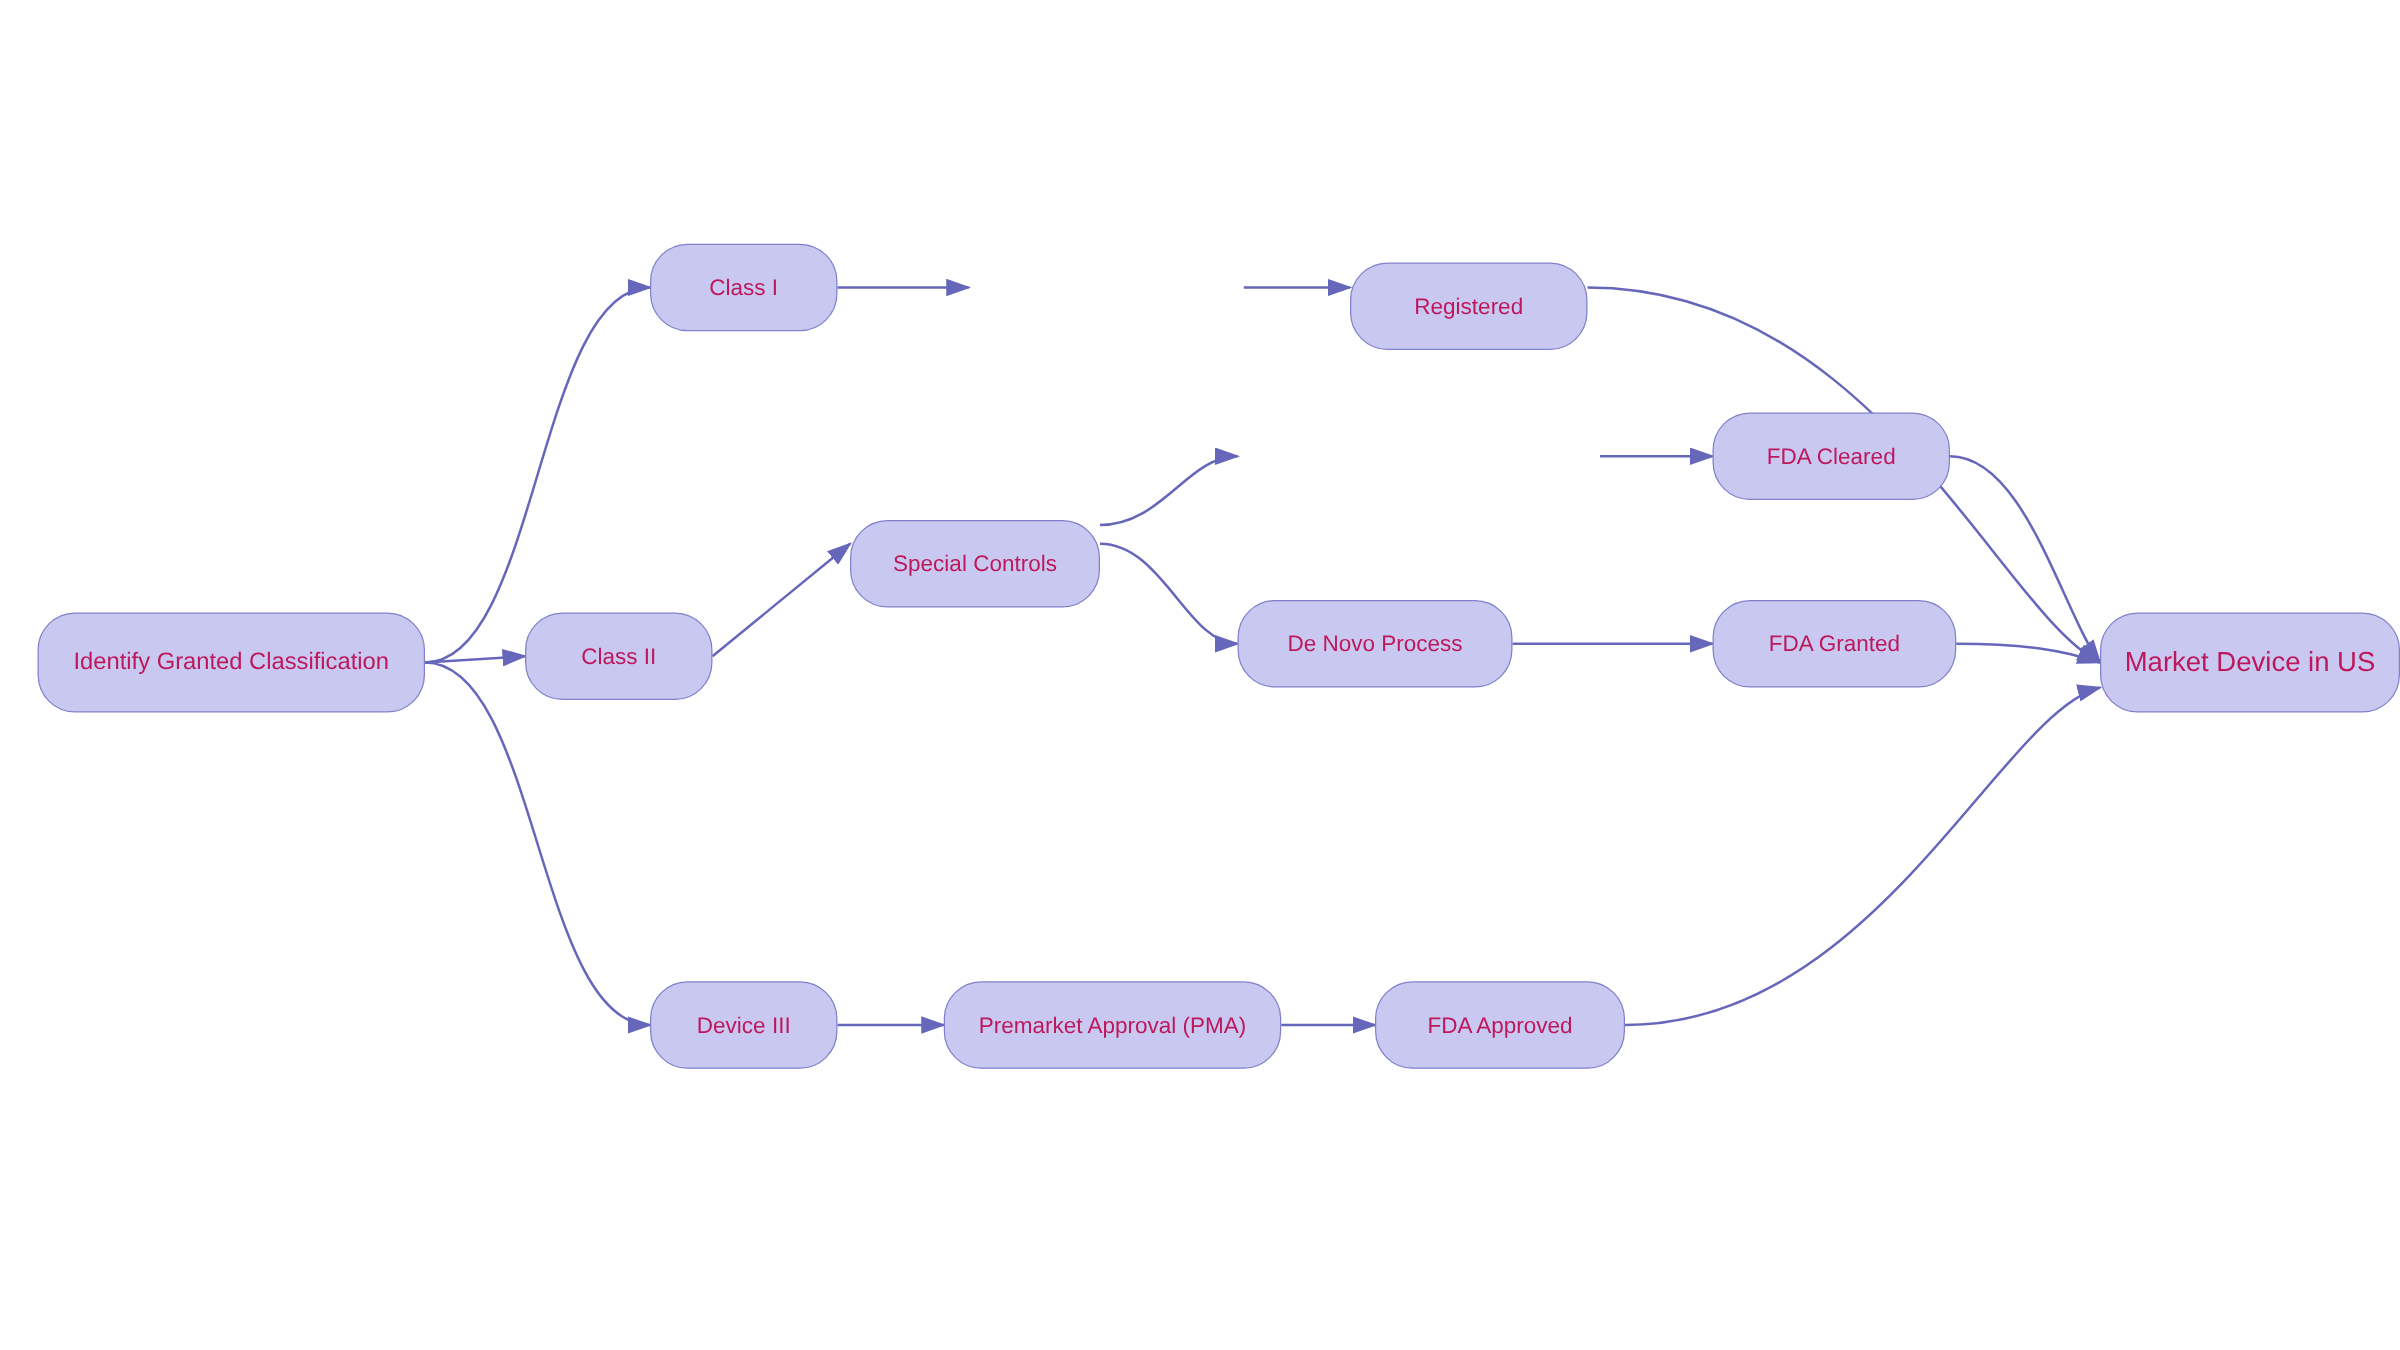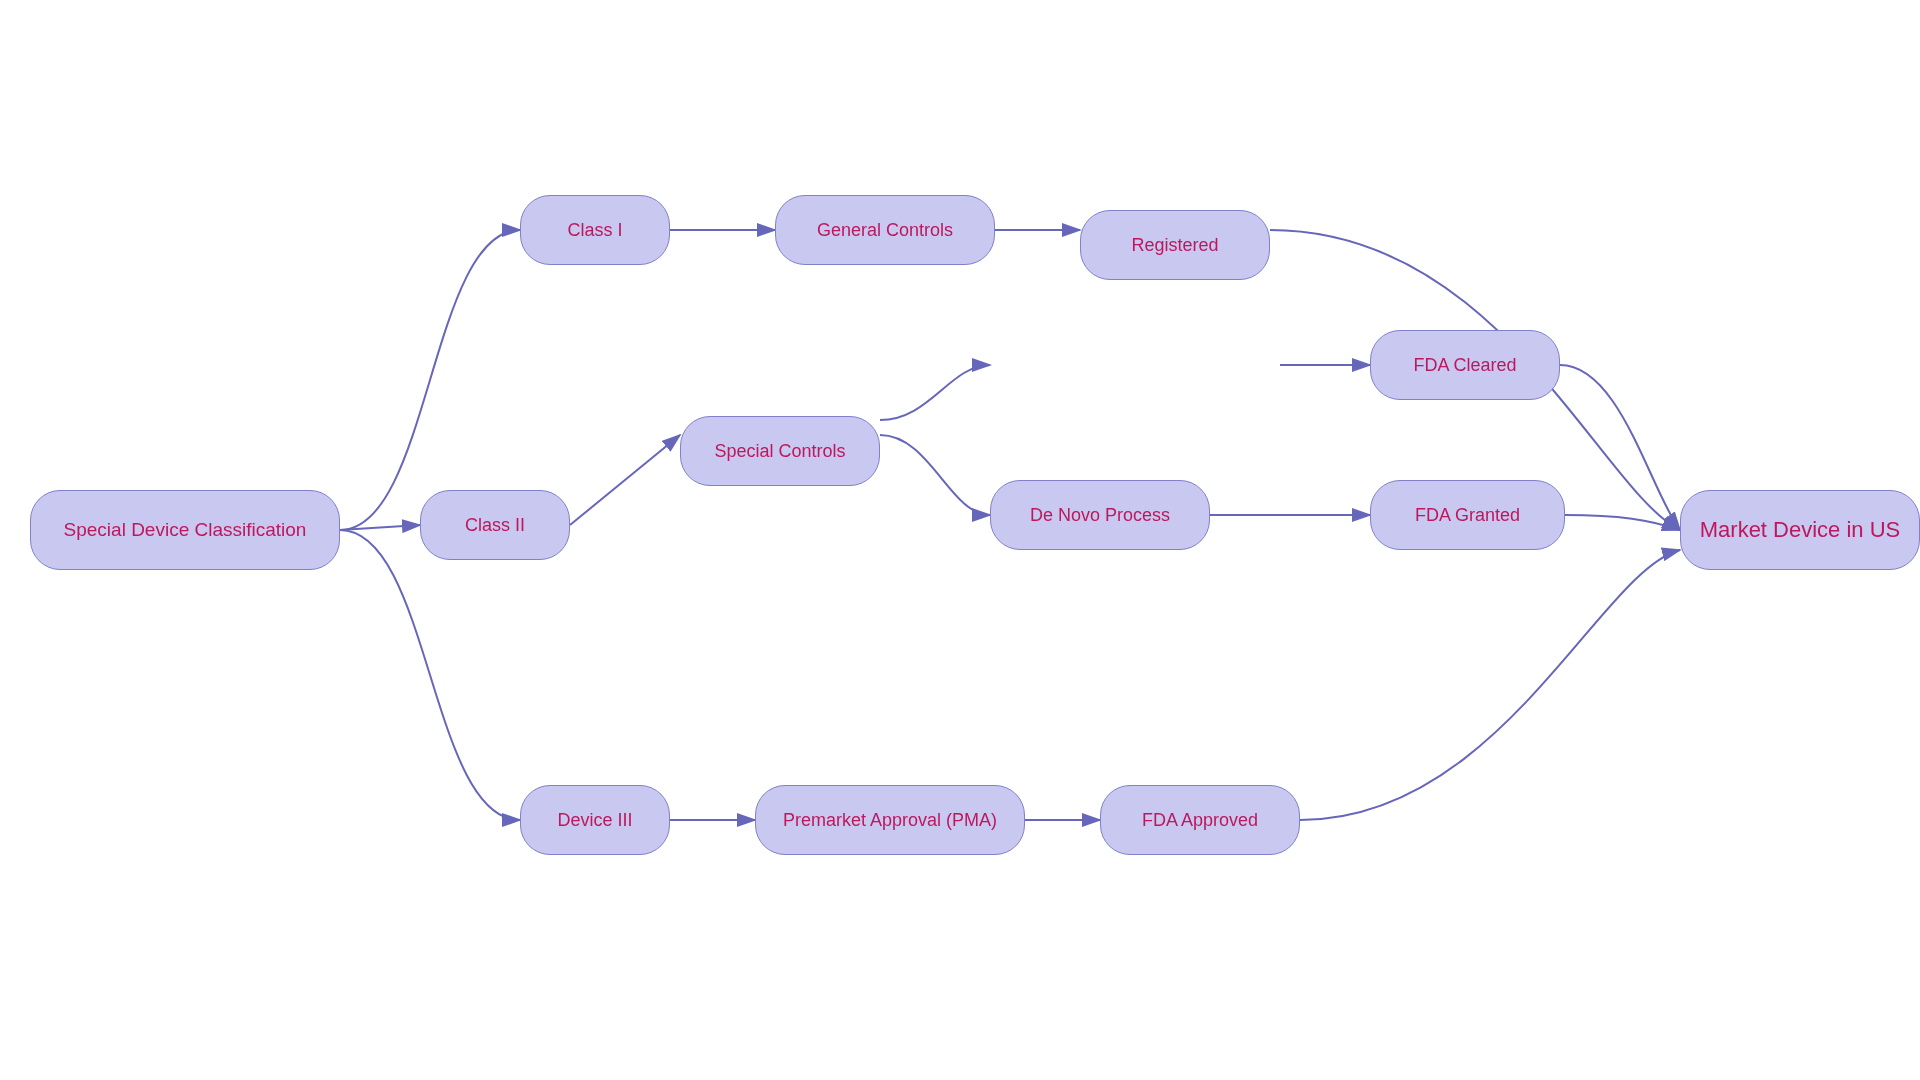--- a/index.html
+++ b/index.html
@@ -78,29 +78,28 @@
 
     <path d="M 1270,230 C 1500,230 1600,490 1680,530" stroke="#6666bb" stroke-width="2" fill="none" marker-end="url(#arrow)"></path>
 
     <path d="M 1560,365 C 1620,365 1650,490 1680,530" stroke="#6666bb" stroke-width="2" fill="none" marker-end="url(#arrow)"></path>
 
     <path d="M 1565,515 C 1620,515 1650,520 1680,530" stroke="#6666bb" stroke-width="2" fill="none" marker-end="url(#arrow)"></path>
 
     <path d="M 1300,820 C 1500,820 1600,570 1680,550" stroke="#6666bb" stroke-width="2" fill="none" marker-end="url(#arrow)"></path>
   </svg>
 
-  <div class="node" style="left:30px; top:490px; width:310px; height:80px; font-size:19px;">Special Device Classification</div>
+  <div class="node" style="left:30px; top:490px; width:310px; height:80px; font-size:19px;">Identify Granted Classification</div>
 
   <div class="node" style="left:520px; top:195px; width:150px; height:70px;">Class I</div>
 
   <div class="node" style="left:420px; top:490px; width:150px; height:70px;">Class II</div>
 
   <div class="node" style="left:520px; top:785px; width:150px; height:70px;">Device III</div>
 
-  <div class="node" style="left:775px; top:195px; width:220px; height:70px;">General Controls</div>
 
   <div class="node" style="left:680px; top:416px; width:200px; height:70px;">Special Controls</div>
 
   <div class="node" style="left:755px; top:785px; width:270px; height:70px;">Premarket Approval (PMA)</div>
 
 
   <div class="node" style="left:990px; top:480px; width:220px; height:70px;">De Novo Process</div>
 
   <div class="node" style="left:1080px; top:195px; width:190px; height:70px;margin-top:15px;">Registered</div>
 

